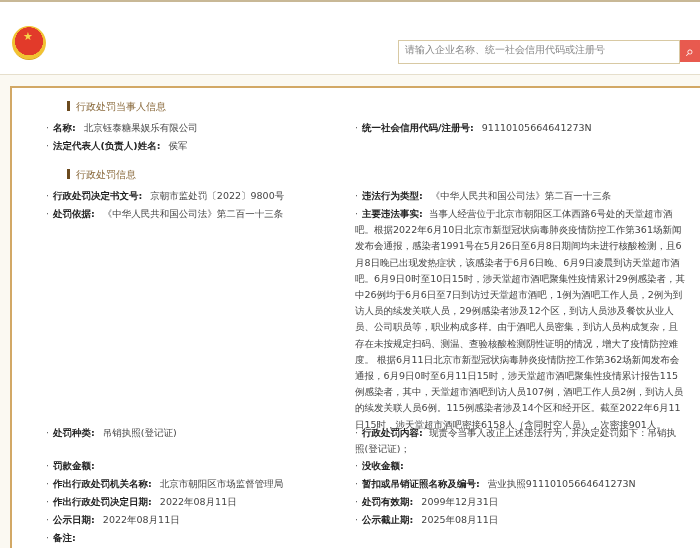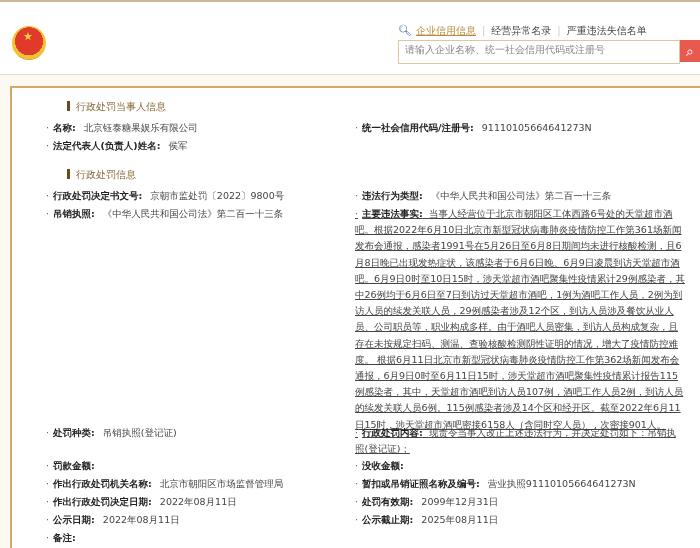--- a/index.html
+++ b/index.html
@@ -16,51 +16,48 @@
   .navlinks .sep { color:#ccc; margin:0 6px; }
   .searchbox { position:absolute; left:398px; top:38px; width:282px; height:24px; border:1px solid #d8c9a3; background:#fff; font-size:10px; color:#888; padding:0 6px; box-sizing:border-box; line-height:18px; }
   .searchbtn { position:absolute; left:680px; top:38px; width:20px; height:22px; background:#e85a4f; color:#fff; font-size:14px; line-height:22px; text-align:center; }
   .panel { position:absolute; left:10px; top:86px; width:700px; height:470px; background:#fff; border-top:2px solid #d2a865; border-left:2px solid #d2a865; box-sizing:border-box; }
   .sec-title { position:absolute; font-size:10px; color:#8a6a3c; white-space:nowrap;padding-left:33px; }
   .sec-title .bar { display:inline-block; width:3px; height:10px; background:#6b4a1e; margin-right:6px; vertical-align:-1px; }
   .row { position:absolute; font-size:9.5px; color:#444; white-space:nowrap; line-height:16px;text-align:center; }
   .row .lbl { font-weight:bold; color:#222; }
   .row .val { margin-left:8px; }
   .dot { margin-right:4px; color:#666; }
-  .para { position:absolute; font-size:9.5px; color:#444; line-height:16.2px; width:330px;text-decoration:underline; }
+  .para { position:absolute; font-size:9.5px; color:#444; line-height:16.2px; width:330px; }
   .para .lbl { font-weight:bold; color:#222; }
 </style>
 </head>
 <body>
 
 <div class="topline"></div>
 <div class="header">
   <div class="emblem">
       <span class="star">★</span>
     </div>
-  <div class="navlinks">
-    <span class="sicon">🔍︎</span><span class="active">企业信用信息</span><span class="sep">|</span><span>经营异常名录</span><span class="sep">|</span><span>严重违法失信名单</span>
-  </div>
   <div class="searchbox">请输入企业名称、统一社会信用代码或注册号</div>
   <div class="searchbtn"><span>⌕</span></div>
 </div>
 
 <div class="panel"></div>
 
 <div class="sec-title" style="left:34px;top:100px;"><span class="bar"></span><span>行政处罚当事人信息</span></div>
 
 <div class="row" style="left:46px;top:120px;"><span class="dot">·</span><span class="lbl">名称:</span><span class="val">北京钰泰糖果娱乐有限公司</span></div>
 <div class="row" style="left:355px;top:120px;"><span class="dot">·</span><span class="lbl">统一社会信用代码/注册号:</span><span class="val">91110105664641273N</span></div>
 <div class="row" style="left:46px;top:138px;"><span class="dot">·</span><span class="lbl">法定代表人(负责人)姓名:</span><span class="val">侯军</span></div>
 
 <div class="sec-title" style="left:34px;top:168px;"><span class="bar"></span><span>行政处罚信息</span></div>
 
 <div class="row" style="left:46px;top:188px;"><span class="dot">·</span><span class="lbl">行政处罚决定书文号:</span><span class="val">京朝市监处罚〔2022〕9800号</span></div>
 <div class="row" style="left:355px;top:188px;"><span class="dot">·</span><span class="lbl">违法行为类型:</span><span class="val">《中华人民共和国公司法》第二百一十三条</span></div>
-<div class="row" style="left:46px;top:206px;"><span class="dot">·</span><span class="lbl">吊销执照:</span><span class="val">《中华人民共和国公司法》第二百一十三条</span></div>
+<div class="row" style="left:46px;top:206px;"><span class="dot">·</span><span class="lbl">处罚依据:</span><span class="val">《中华人民共和国公司法》第二百一十三条</span></div>
 
 <div class="para" style="left:355px;top:206px;"><span class="dot">·</span><span class="lbl">主要违法事实:</span>&nbsp;&nbsp;<span>当事人经营位于北京市朝阳区工体西路6号处的天堂超市酒吧。根据2022年6月10日北京市新型冠状病毒肺炎疫情防控工作第361场新闻发布会通报，感染者1991号在5月26日至6月8日期间均未进行核酸检测，且6月8日晚已出现发热症状，该感染者于6月6日晚、6月9日凌晨到访天堂超市酒吧。6月9日0时至10日15时，涉天堂超市酒吧聚集性疫情累计29例感染者，其中26例均于6月6日至7日到访过天堂超市酒吧，1例为酒吧工作人员，2例为到访人员的续发关联人员，29例感染者涉及12个区，到访人员涉及餐饮从业人员、公司职员等，职业构成多样。由于酒吧人员密集，到访人员构成复杂，且存在未按规定扫码、测温、查验核酸检测阴性证明的情况，增大了疫情防控难度。 根据6月11日北京市新型冠状病毒肺炎疫情防控工作第362场新闻发布会通报，6月9日0时至6月11日15时，涉天堂超市酒吧聚集性疫情累计报告115例感染者，其中，天堂超市酒吧到访人员107例，酒吧工作人员2例，到访人员的续发关联人员6例。115例感染者涉及14个区和经开区。截至2022年6月11日15时，涉天堂超市酒吧密接6158人（含同时空人员），次密接901人。</span></div>
 
 <div class="row" style="left:46px;top:425px;"><span class="dot">·</span><span class="lbl">处罚种类:</span><span class="val">吊销执照(登记证)</span></div>
 <div class="para" style="left:355px;top:425px;"><span class="dot">·</span><span class="lbl">行政处罚内容:</span>&nbsp;&nbsp;<span>现责令当事人改正上述违法行为，并决定处罚如下：吊销执照(登记证)；</span></div>
 
 <div class="row" style="left:46px;top:458px;"><span class="dot">·</span><span class="lbl">罚款金额:</span><span class="val"></span></div>
 <div class="row" style="left:355px;top:458px;"><span class="dot">·</span><span class="lbl">没收金额:</span><span class="val"></span></div>
 <div class="row" style="left:46px;top:476px;"><span class="dot">·</span><span class="lbl">作出行政处罚机关名称:</span><span class="val">北京市朝阳区市场监督管理局</span></div>
 <div class="row" style="left:355px;top:476px;"><span class="dot">·</span><span class="lbl">暂扣或吊销证照名称及编号:</span><span class="val">营业执照91110105664641273N</span></div>

